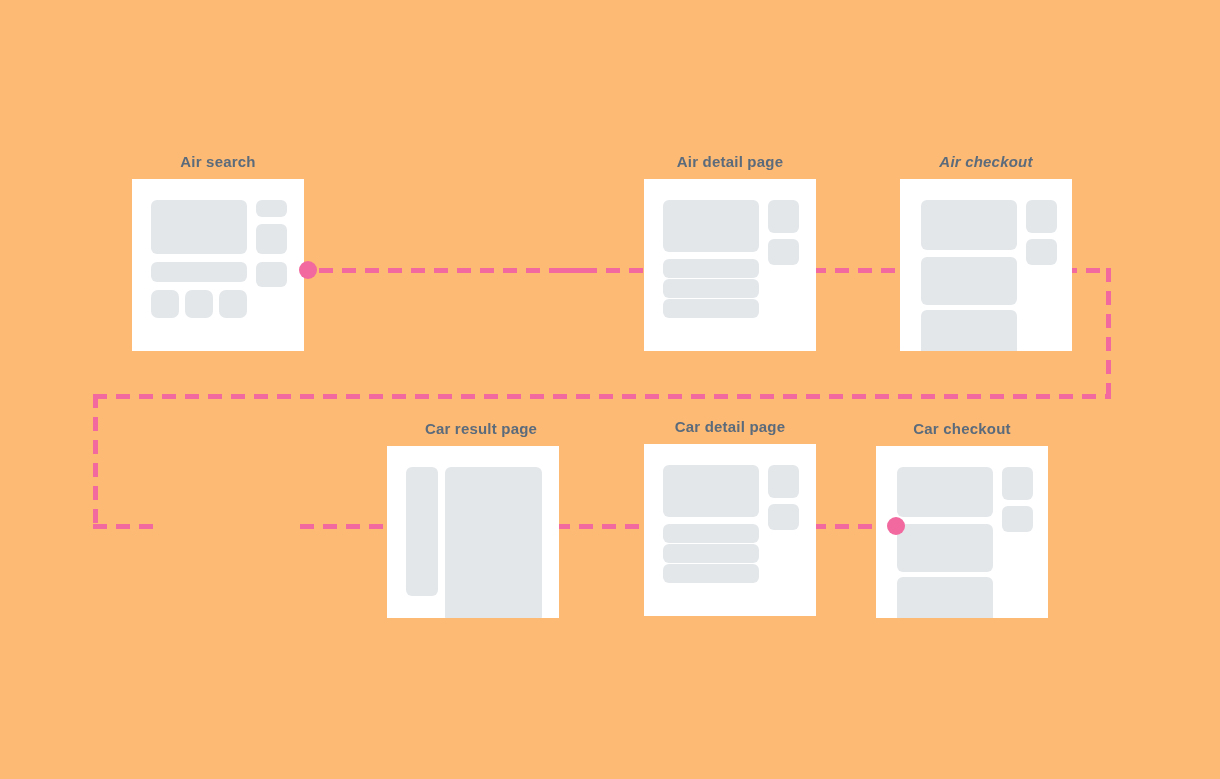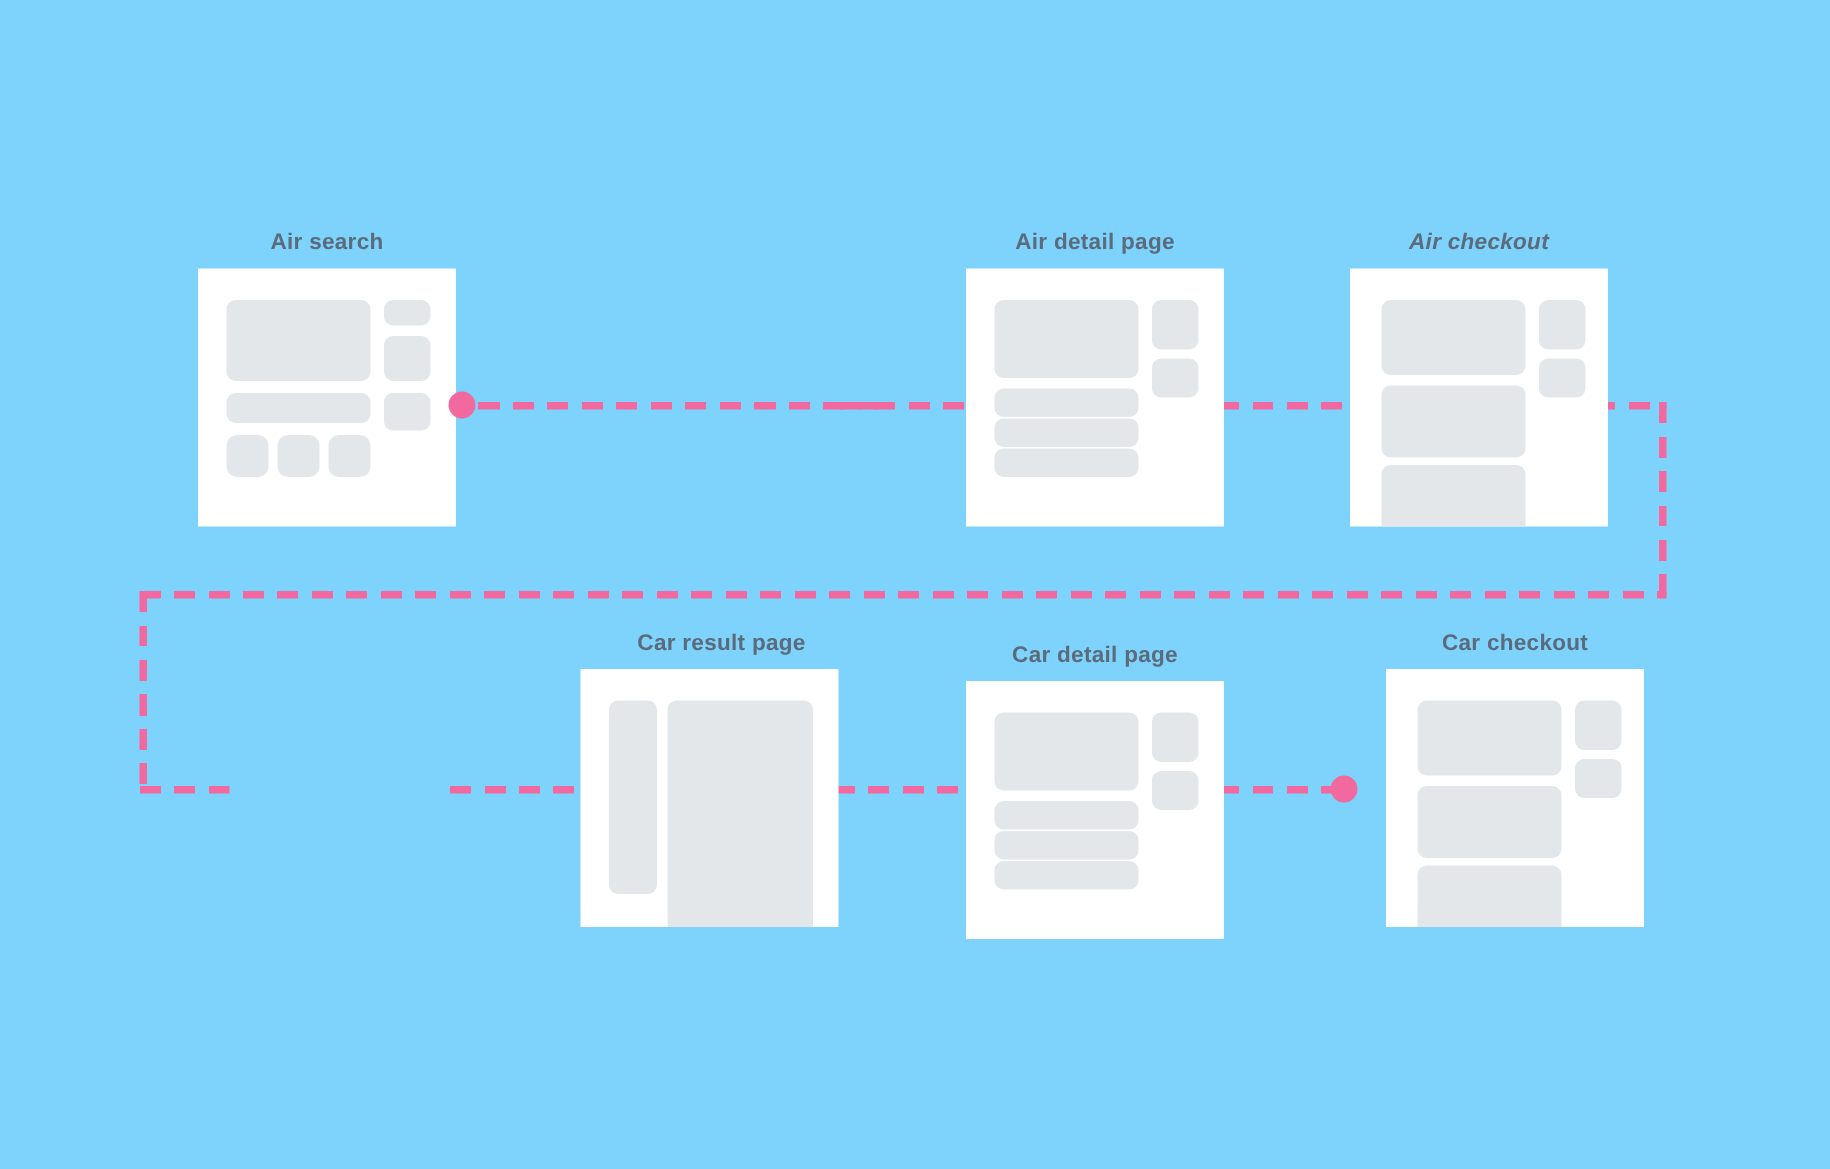--- a/index.html
+++ b/index.html
@@ -7,21 +7,21 @@
     padding: 0;
     background: #000000;
   }
   body {
     font-family: "Liberation Sans", sans-serif;
   }
   #canvas {
     position: relative;
     width: 1220px;
     height: 779px;
-    background: #7dd3fc;
+    background: #fdba74;
     overflow: hidden;
   }
 
   
   .node {
     position: absolute;
   }
   .node-label {
     position: absolute;
     left: 0;
@@ -149,33 +149,33 @@
 
 
   <div class="node" style="left:387px; top:446px; width:188px; height:172px;">
     <div class="node-label">Car result page</div>
     <div class="card" style="left:0; top:0; width:172px; height:172px;">
       <div class="blk" style="left:19px; top:21px; width:32px; height:129px;"></div>
       <div class="blk" style="left:58px; top:21px; width:97px; height:155px;"></div>
     </div>
   </div>
 
-  <div class="node" style="left:644px; top:454px; width:172px; height:172px;">
+  <div class="node" style="left:644px; top:444px; width:172px; height:172px;">
     <div class="node-label">Car detail page</div>
     <div class="card" style="left:0; top:0; width:172px; height:172px;">
       <div class="blk" style="left:19px; top:21px; width:96px; height:52px;"></div>
       <div class="blk" style="left:19px; top:80px; width:96px; height:19px;"></div>
       <div class="blk" style="left:19px; top:100px; width:96px; height:19px;"></div>
       <div class="blk" style="left:19px; top:120px; width:96px; height:19px;"></div>
       <div class="blk" style="left:124px; top:21px; width:31px; height:33px;"></div>
       <div class="blk" style="left:124px; top:60px; width:31px; height:26px;"></div>
     </div>
   </div>
 
-  <div class="node" style="left:924px; top:446px; width:172px; height:172px;">
+  <div class="node" style="left:876px; top:446px; width:172px; height:172px;">
     <div class="node-label">Car checkout</div>
     <div class="card" style="left:0; top:0; width:172px; height:172px;">
       <div class="blk" style="left:21px; top:21px; width:96px; height:50px;"></div>
       <div class="blk" style="left:21px; top:78px; width:96px; height:48px;"></div>
       <div class="blk" style="left:21px; top:131px; width:96px; height:48px;"></div>
       <div class="blk" style="left:126px; top:21px; width:31px; height:33px;"></div>
       <div class="blk" style="left:126px; top:60px; width:31px; height:26px;"></div>
     </div>
   </div>
 

